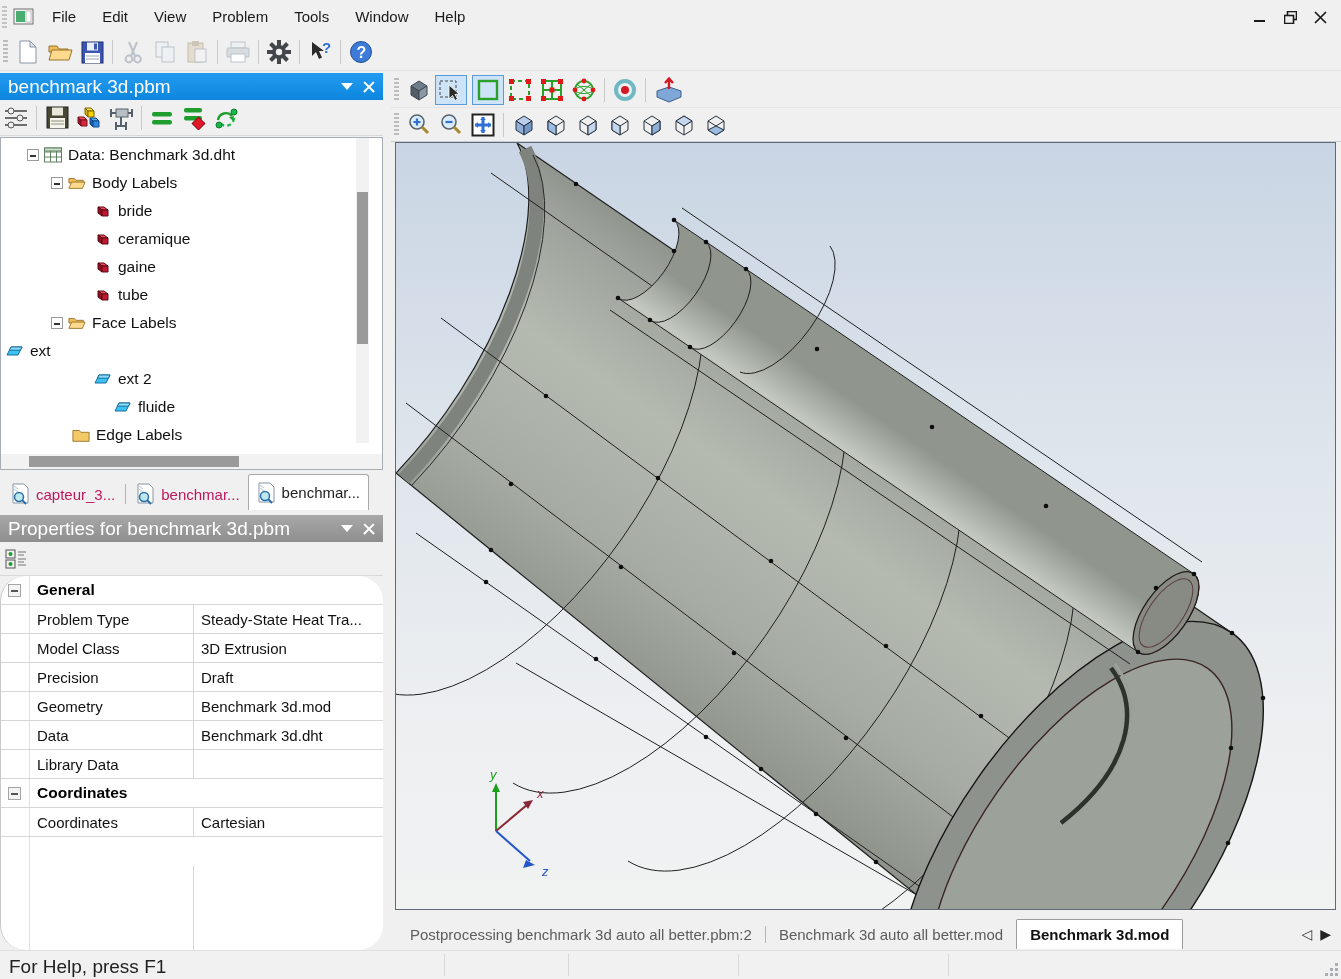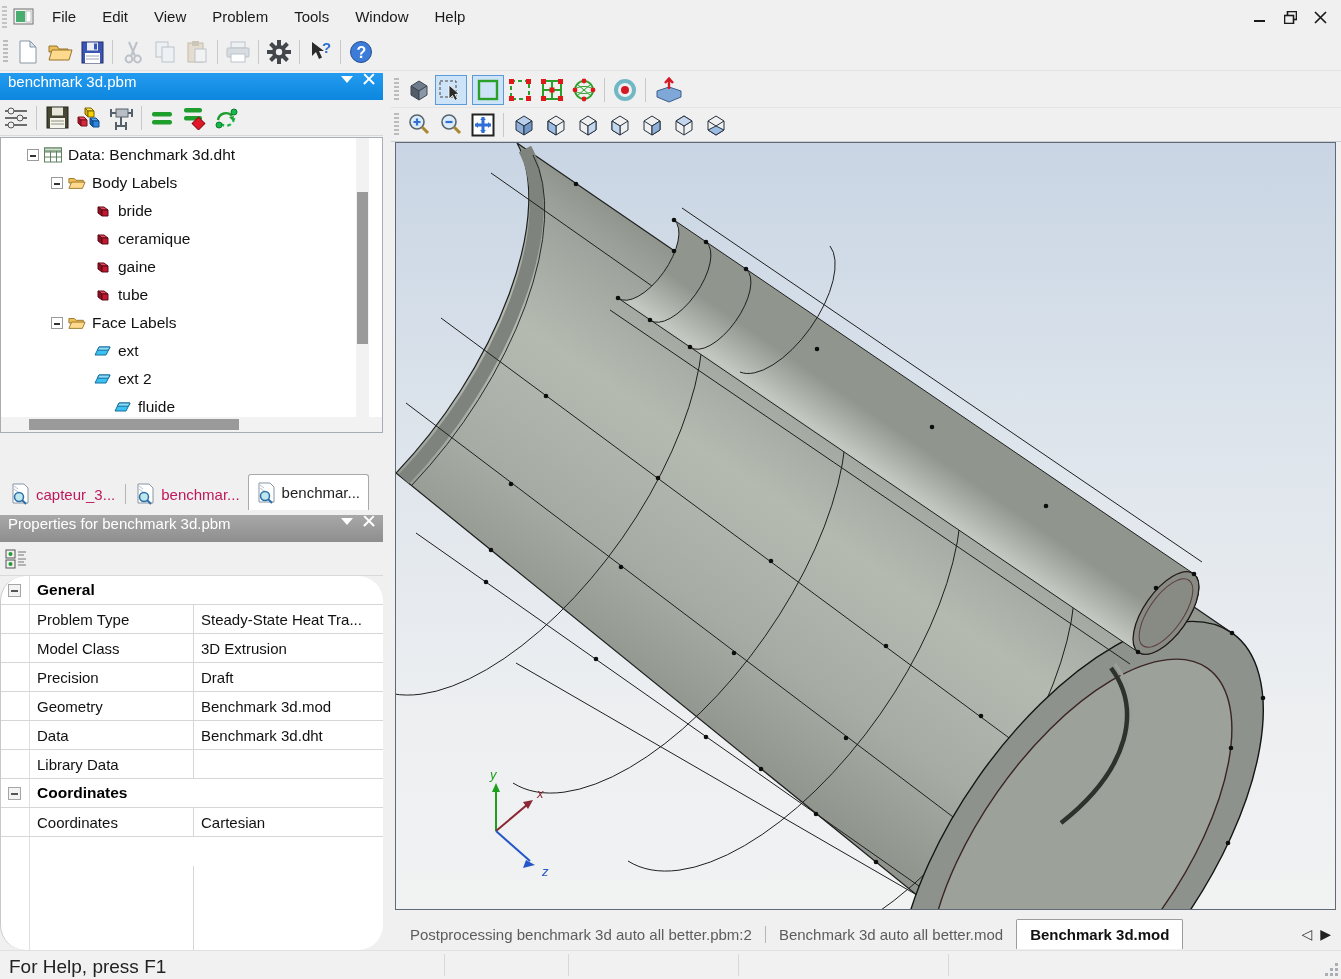--- a/index.html
+++ b/index.html
@@ -6,21 +6,21 @@
   html,body { width:1341px; height:979px; overflow:hidden; }
   body { font-family:"Liberation Sans", sans-serif; background:#f0f0f0; position:relative; }
   .r { position:absolute; }
   .menubar { left:0; top:0; width:1341px; height:34px; background:#f0f0f0; display:flex; align-items:center; }
   .menu-item { padding:0 13px; font-size:15px; color:#1a1a1a; height:34px; line-height:34px; cursor:default; }
   .win-btn { width:30px; height:26px; display:flex; align-items:center; justify-content:center; }
   .toolbar { left:0; top:34px; width:1341px; height:37px; background:#f0f0f0; display:flex; align-items:center; border-bottom:1px solid #e2e2e2; }
   .grip { width:5px; height:24px; margin:0 4px 0 3px; background:repeating-linear-gradient(#bcbcbc 0 2px, transparent 2px 4px); }
   .tbtn { width:32px; height:30px; display:flex; align-items:center; justify-content:center; }
   .tsep { width:1px; height:24px; background:#c9c9c9; margin:0 4px; }
-  .panel-hdr { height:27px; color:#fff; font-size:15px; display:flex; align-items:flex-start; padding:0 8px; }
+  .panel-hdr { height:27px; color:#fff; font-size:19px; display:flex; align-items:center; padding:0 8px; }
   .hdr-blue { background:linear-gradient(#239bf0,#0c86de); }
   .hdr-gray { background:linear-gradient(#a8a8a8,#8e8e8e); }
   .hdr-btns { margin-left:auto; display:flex; align-items:center; gap:10px; }
   .tri-down { width:0; height:0; border-left:6px solid transparent; border-right:6px solid transparent; border-top:7px solid #fff; }
   .x-glyph { width:12px; height:12px; position:relative; }
   .x-glyph:before,.x-glyph:after{ content:""; position:absolute; left:-1px; top:5px; width:14px; height:2.4px; background:#fff; }
   .x-glyph:before{ transform:rotate(45deg);} .x-glyph:after{ transform:rotate(-45deg);}
   .tree-row { height:28px; display:flex; align-items:center; font-size:15.5px; color:#111; white-space:nowrap; }
   .expander { width:12px; height:12px; border:1px solid #9b9b9b; background:#fff; position:relative; flex:none; }
   .expander:before { content:""; position:absolute; left:2px; top:5px; width:6px; height:1.6px; background:#333; }
@@ -235,21 +235,21 @@
         <svg width="26" height="24">
           <path d="M5,14 a8,8 0 0 1 14,-4" fill="none" stroke="#1f9e2e" stroke-width="2.4"></path>
           <path d="M21,10 l-5,1 4,4 z" fill="#1f9e2e"></path>
           <path d="M21,12 a8,8 0 0 1 -13,6" fill="none" stroke="#17b84a" stroke-width="2.4" stroke-dasharray="4 3"></path>
           <circle cx="21" cy="6" r="3" fill="#17b84a" stroke="#0d7a2e"></circle>
           <circle cx="6" cy="19" r="3" fill="#17b84a" stroke="#0d7a2e"></circle>
         </svg>
       </div>
   </div>
 
-  <div style="position:absolute;left:0;top:64px;width:383px;height:296px;background:#fff;border:1px solid #a6adb5;overflow:hidden;">
+  <div style="position:absolute;left:0;top:64px;width:383px;height:333px;background:#fff;border:1px solid #a6adb5;overflow:hidden;">
     <div style="position:absolute;left:0;top:3px;width:352px;">
       <div class="tree-row" style="padding-left:26px;">
           <div class="expander"></div>
           <svg class="ticon" viewBox="0 0 18 16">
             <rect x="0.5" y="1" width="17" height="14" fill="#fff" stroke="#5f8060"></rect>
             <path d="M0.5,5 h17 M0.5,10 h17 M6.5,1 v14 M12.5,1 v14" stroke="#5f8060"></path>
             <rect x="0.5" y="1" width="17" height="3" fill="#cfe0cf" stroke="#5f8060"></rect>
           </svg>
           <span>Data: Benchmark 3d.dht</span>
         </div>
@@ -294,21 +294,21 @@
           <span>tube</span>
         </div>
       <div class="tree-row" style="padding-left:50px;">
           <div class="expander"></div>
           <svg class="ticon" viewBox="0 0 20 16">
             <path d="M1,3 h6 l2,2 h8 v3 h-16 z" fill="#eebd55" stroke="#96742a"></path>
             <path d="M1,14 L4,7 h15 l-3,7 z" fill="#ffd98c" stroke="#96742a"></path>
           </svg>
           <span>Face Labels</span>
         </div>
-      <div class="tree-row" style="padding-left:88px;">
+      <div class="tree-row" style="">
           <svg class="ticon" viewBox="0 0 18 14">
             <path d="M5,3 h11 l-4,8 h-11 z" fill="#3cc2f2" stroke="#156e9e"></path>
             <path d="M5,3 h11 l-1.6,3.2 h-11 z" fill="#8edcf8" stroke="#156e9e"></path>
           </svg>
           <span>ext</span>
         </div>
       <div class="tree-row" style="padding-left:88px;">
           <svg class="ticon" viewBox="0 0 18 14">
             <path d="M5,3 h11 l-4,8 h-11 z" fill="#3cc2f2" stroke="#156e9e"></path>
             <path d="M5,3 h11 l-1.6,3.2 h-11 z" fill="#8edcf8" stroke="#156e9e"></path>

